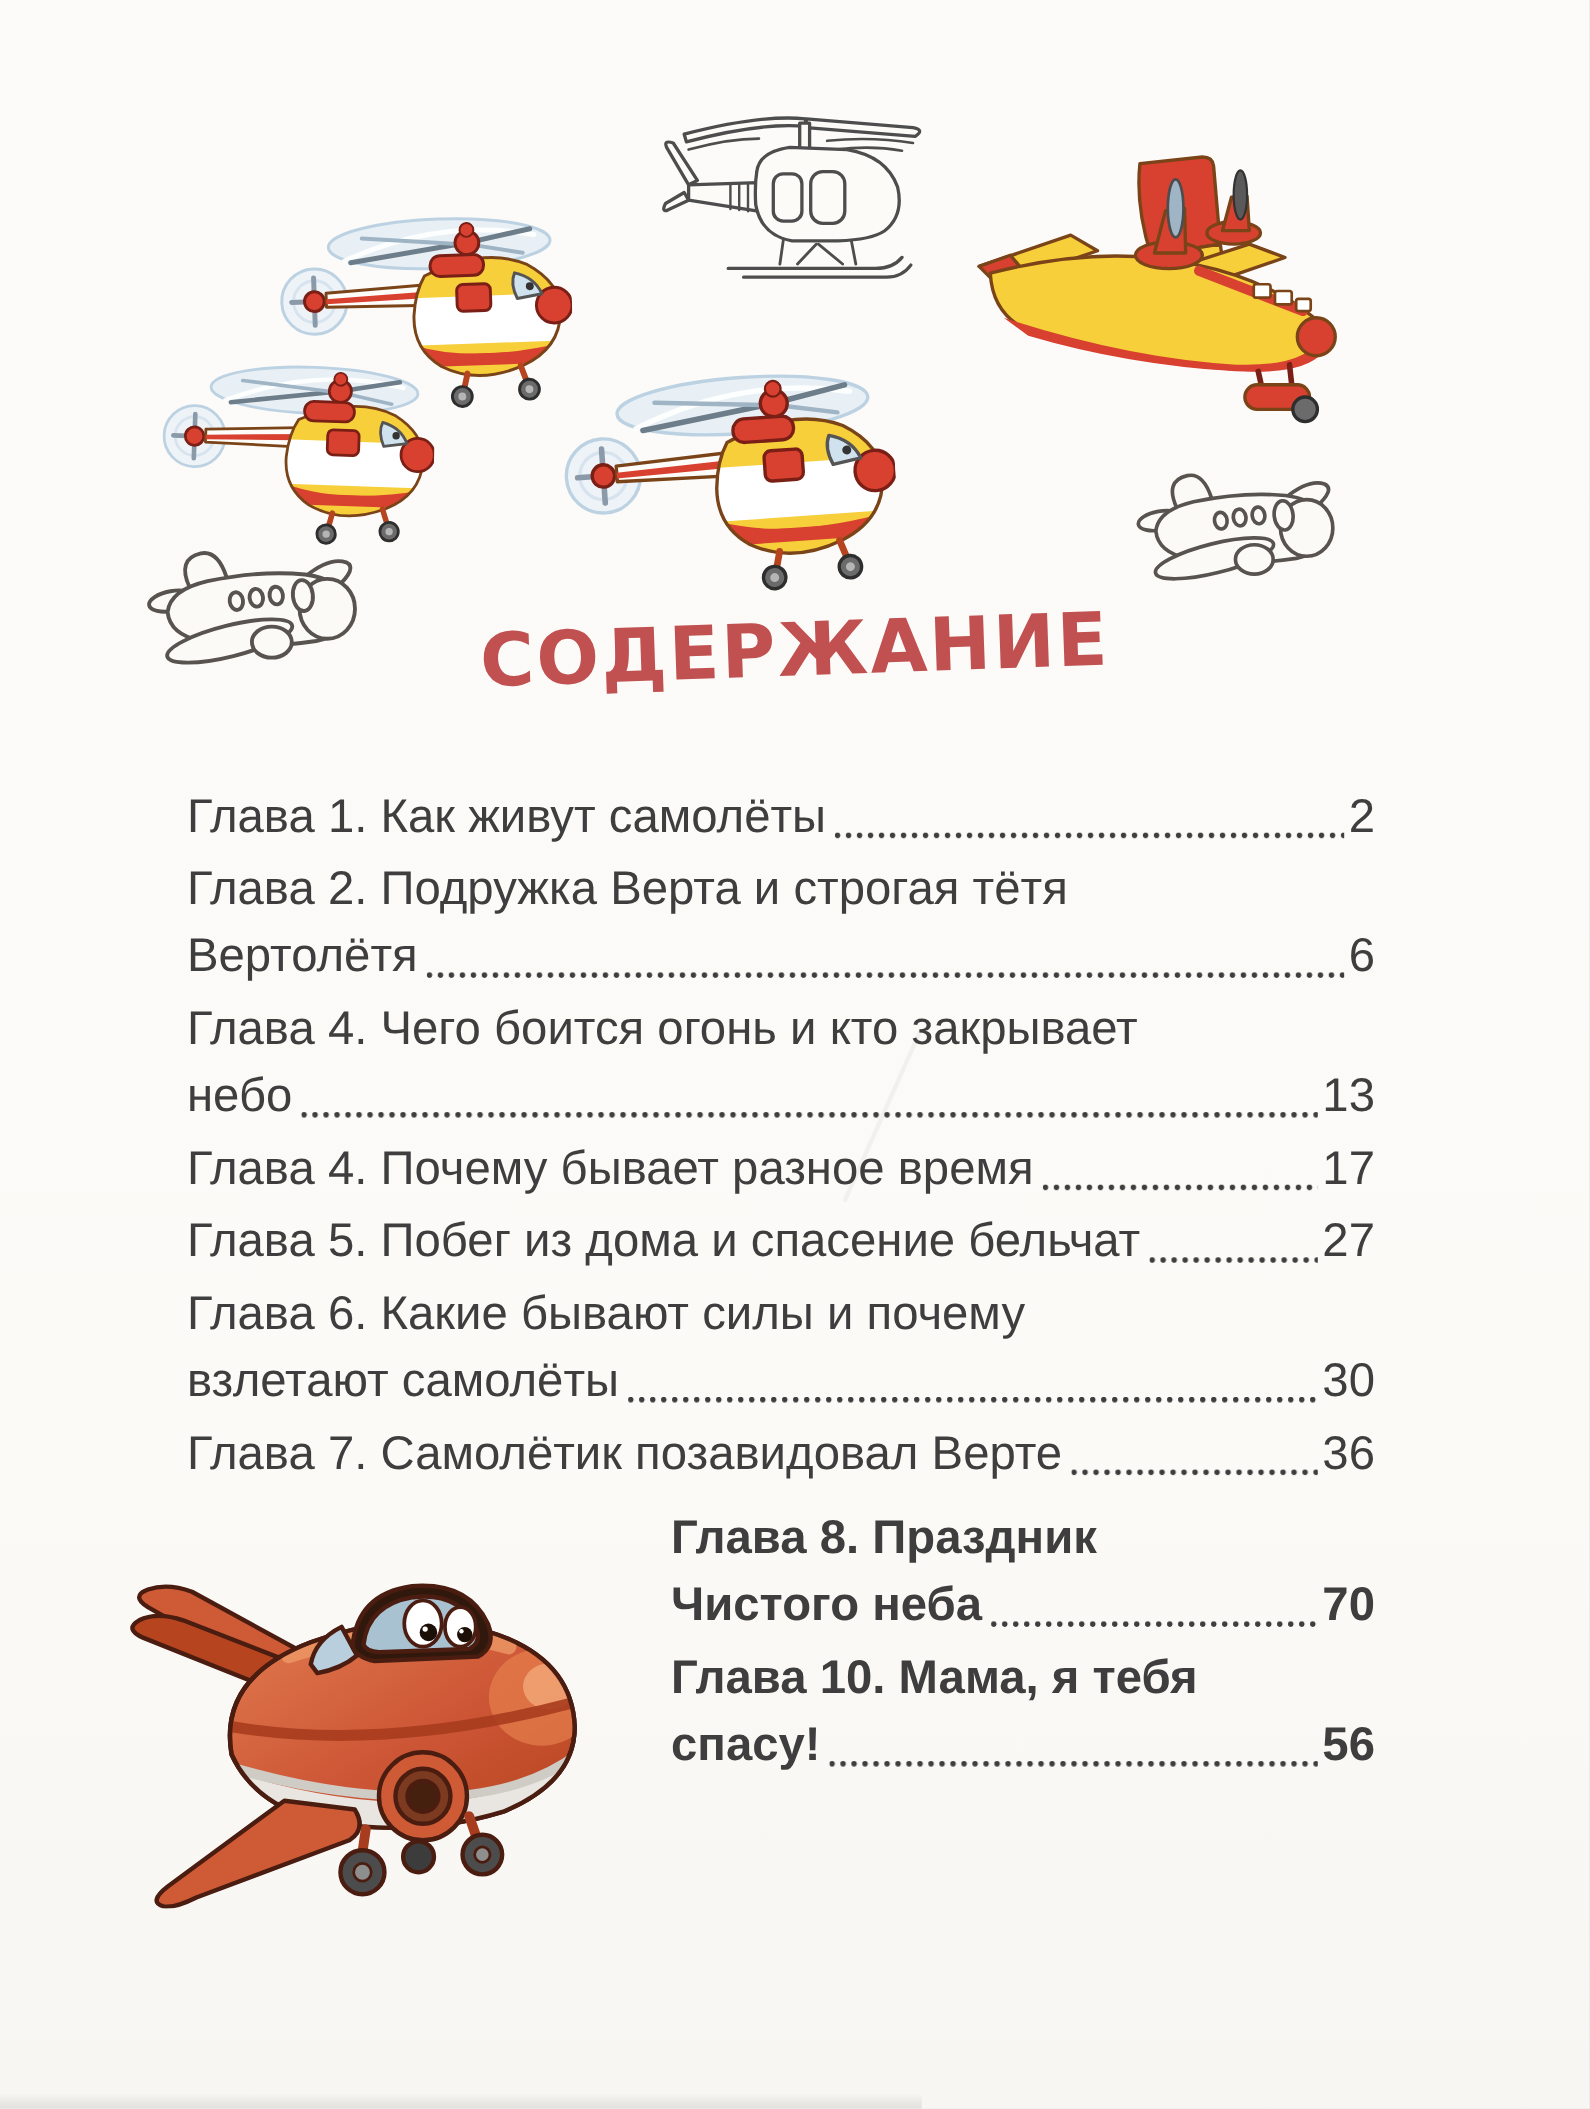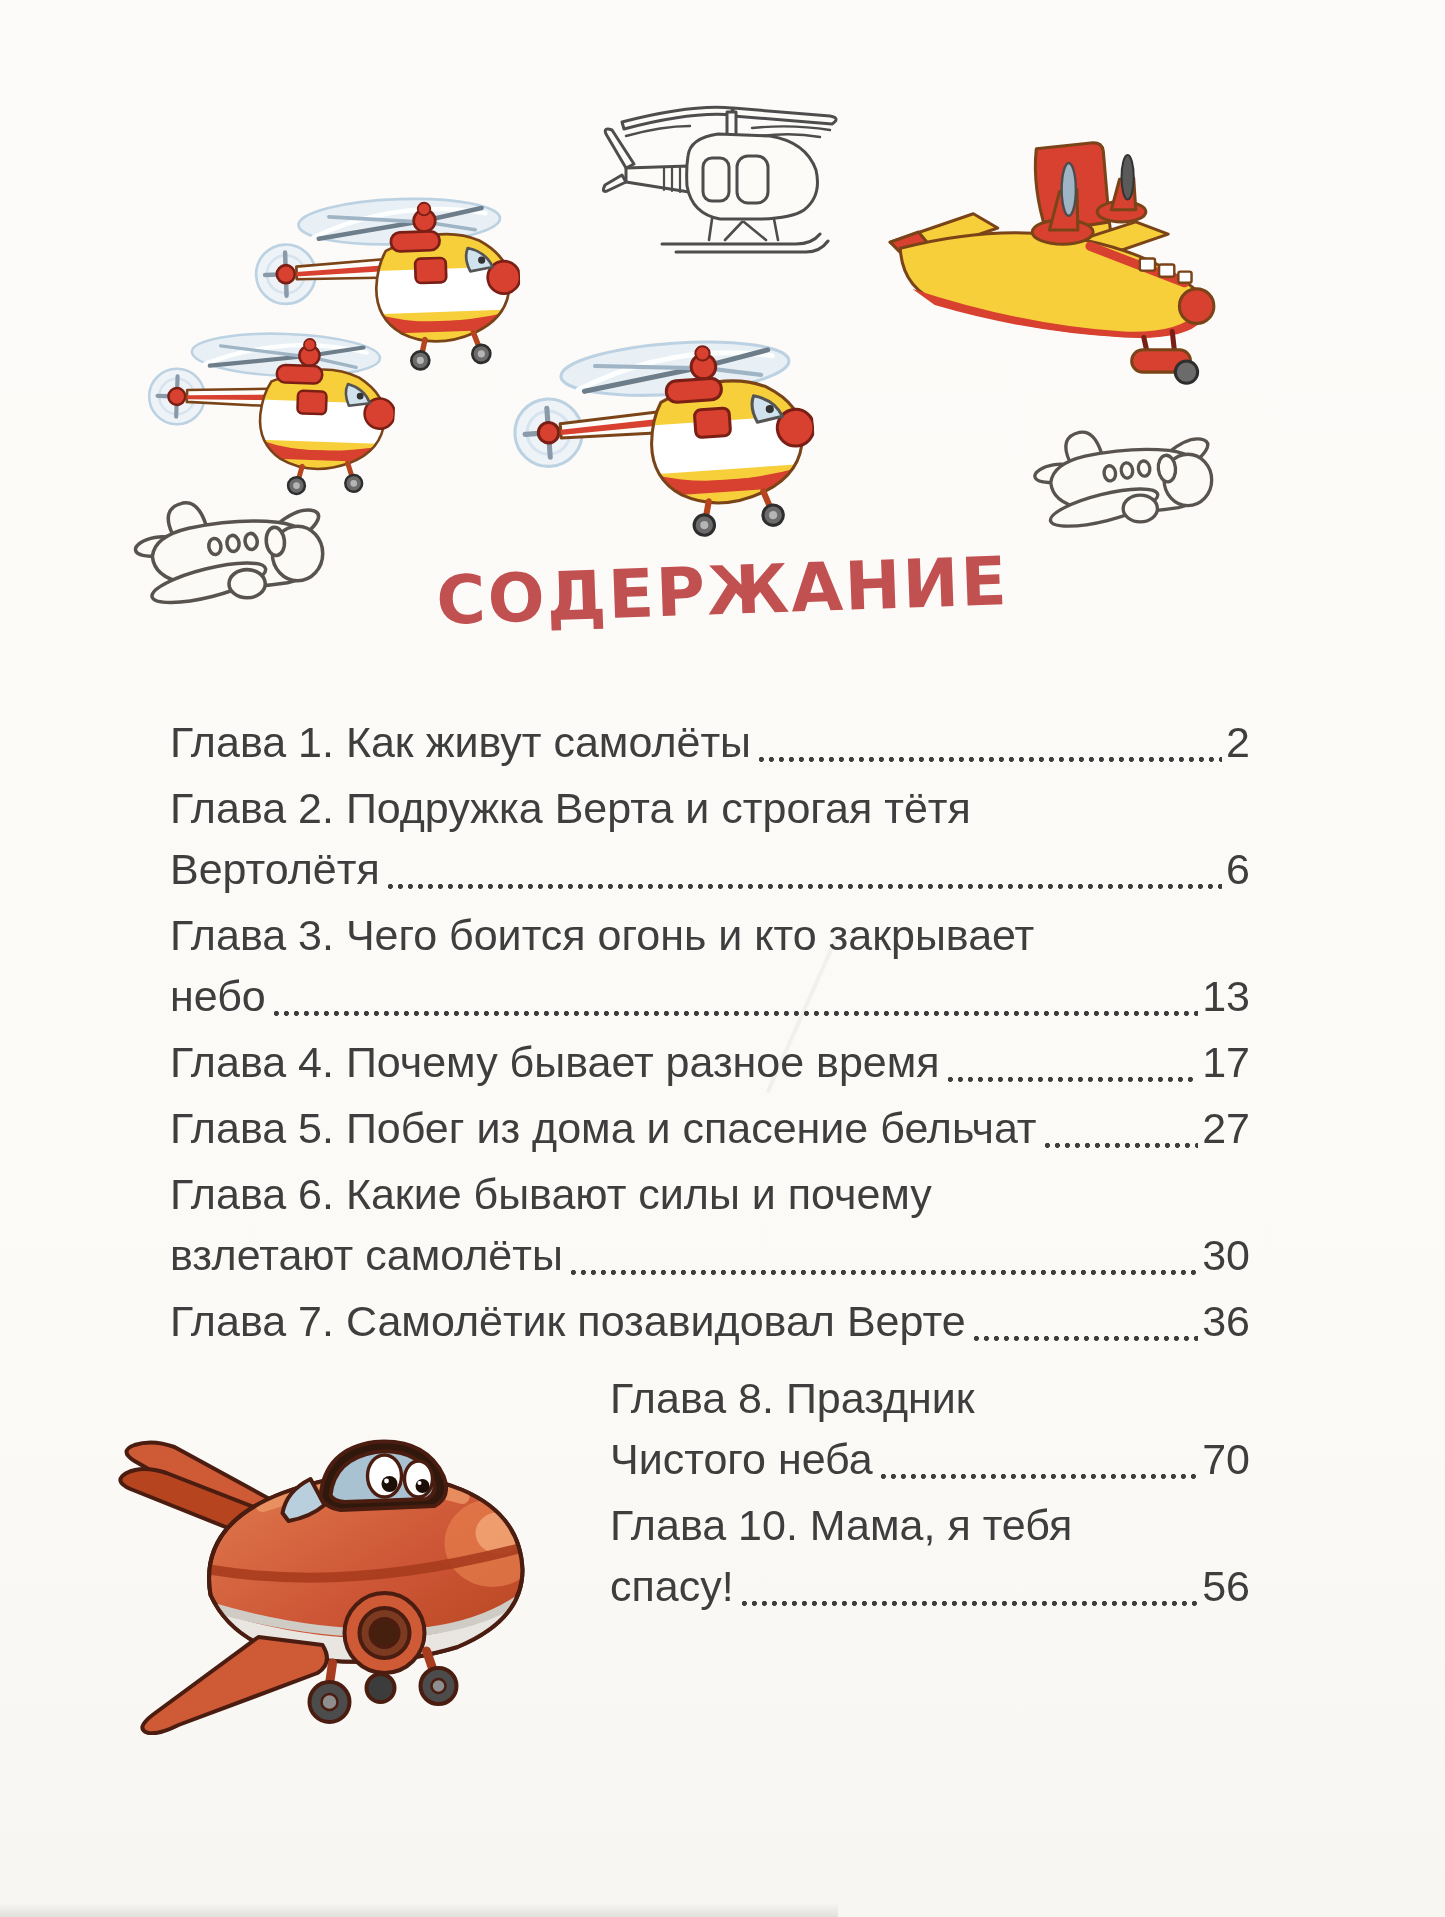--- a/index.html
+++ b/index.html
@@ -15,21 +15,21 @@
         letter-spacing:2px;color:#c15050;transform:rotate(-2deg);}
   .toc{position:absolute;top:712px;left:170px;right:195px;color:#3e3e3e;
         font-size:43px;line-height:61px;}
   .entry{margin-bottom:5px;}
   .row{display:flex;align-items:flex-end;}
   .t{white-space:nowrap;}
   .pg{white-space:nowrap;}
   .dots{flex:1 1 auto;align-self:flex-end;height:5px;margin:0 4px 11px 8px;min-width:24px;
         background-image:radial-gradient(circle at 2.4px 2.4px,#3e3e3e 2.2px,rgba(62,62,62,0) 2.9px);
         background-size:10px 5px;background-repeat:repeat-x;}
-  .toc-bottom{margin-left:440px;margin-top:16px;}
+  .toc-bottom{margin-left:440px;margin-top:16px;font-weight:bold;}
   .illo{position:absolute;}
 </style>
 </head>
 <body>
 
 <div class="page">
 
   <svg width="0" height="0" style="position:absolute" aria-hidden="true">
     <defs>
       <symbol id="sym-heli" viewBox="0 0 300 215">
@@ -172,21 +172,21 @@
         </div>
       <div class="row">
         <span class="t">Вертолётя</span>
         <span class="dots"></span>
         <span class="pg">6</span>
       </div>
     </div>
 
     <div class="entry">
       <div class="row">
-          <span class="t">Глава 3. Чего боится огонь и кто закрывает</span>
+          <span class="t">Глава 4. Чего боится огонь и кто закрывает</span>
         </div>
       <div class="row">
         <span class="t">небо</span>
         <span class="dots"></span>
         <span class="pg">13</span>
       </div>
     </div>
 
     <div class="entry">
       <div class="row">

